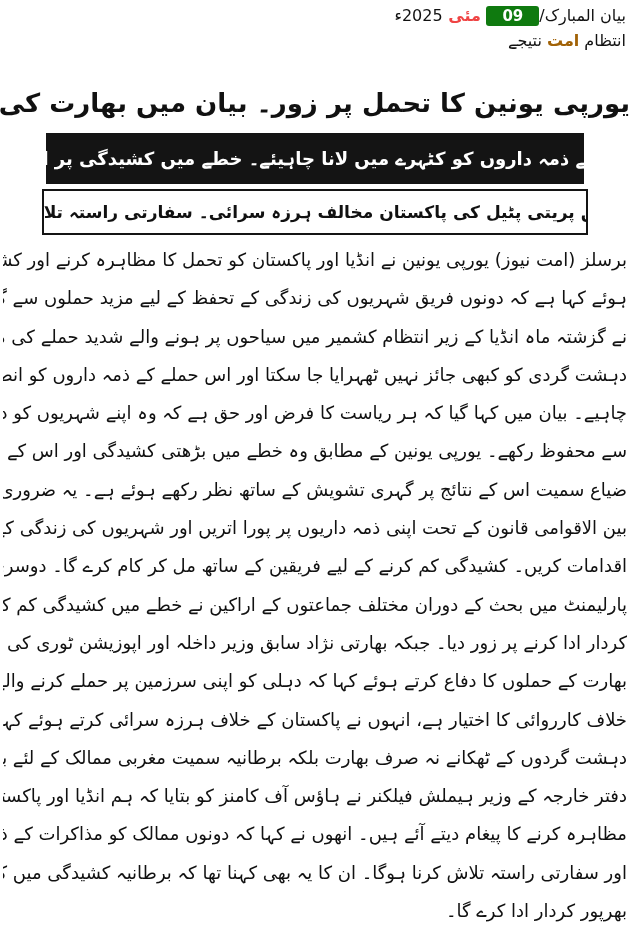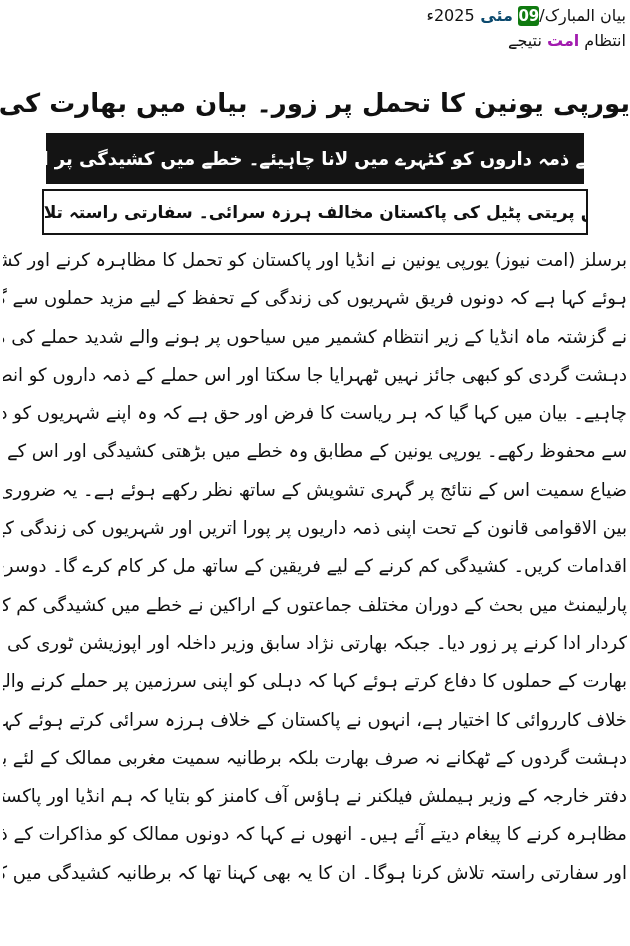--- a/index.html
+++ b/index.html
@@ -9,21 +9,21 @@
     font-family:"DejaVu Sans","Liberation Sans",sans-serif;color:#111;
   }
   
   .masthead{
     position:absolute;top:3px;right:4px;text-align:right;direction:rtl;
     font-size:16px;line-height:25px;white-space:nowrap;
   }
   .masthead .row{display:block;}
   .day-badge{
     display:inline-block;background:var(--badge,#0f7a0f);color:#fff;
-    font-weight:bold;padding:0 0;border-radius:3px;font-size:15px;line-height:20px;
+    font-weight:bold;padding:0 16px;border-radius:3px;font-size:15px;line-height:20px;
   }
   .month{font-weight:bold;}
   .paper-name{font-weight:bold;}
   
   .headline{
     position:absolute;top:76px;left:0;right:0;height:54px;
     text-align:center;font-size:26px;font-weight:bold;white-space:nowrap;
     overflow:hidden;line-height:54px;direction:rtl;
   }
   
@@ -49,22 +49,22 @@
     text-align:justify;text-align-last:justify;overflow:hidden;white-space:nowrap;
   }
   .body-line.last{text-align-last:right;}
 </style>
 </head>
 <body>
 
 <div id="page">
 
   <div class="masthead">
-    <span class="row"><span>بیان المبارک/</span><span class="day-badge" style="background: rgb(15, 122, 15);">09</span><span class="month" style="color: #0c4a6e;"> مئی </span><span>2025ء</span></span>
-    <span class="row"><span>انتظام </span><span class="paper-name" style="color: #a21caf;">امت</span><span> نتیجے</span></span>
+    <span class="row"><span>بیان المبارک/</span><span class="day-badge" style="background: rgb(15, 122, 15);">09</span><span class="month" style="color: #ef4444;"> مئی </span><span>2025ء</span></span>
+    <span class="row"><span>انتظام </span><span class="paper-name" style="color: #a16207;">امت</span><span> نتیجے</span></span>
   </div>
 
   <div class="headline">یورپی یونین کا تحمل پر زور۔ بیان میں بھارت کی طرف جھکاو</div>
 
   <div class="bar-black" style="background: rgb(20, 20, 20);">پہلگام حملے کے ذمہ داروں کو کٹہرے میں لانا چاہیئے۔ خطے میں کشیدگی پر اظہار تشویش</div>
 
   <div class="bar-boxed">برطانوی پارلیمان میں پریتی پٹیل کی پاکستان مخالف ہرزہ سرائی۔ سفارتی راستہ تلاش کرنا ہوگا، حکومت</div>
 
   <div class="article-body">
     <div class="body-line">برسلز (امت نیوز) یورپی یونین نے انڈیا اور پاکستان کو تحمل کا مظاہرہ کرنے اور کشیدگی کم کرنے پر زور دیتے</div>
@@ -77,15 +77,16 @@
     <div class="body-line">بین الاقوامی قانون کے تحت اپنی ذمہ داریوں پر پورا اتریں اور شہریوں کی زندگی کے تحفظ کے لیے ہر ممکن</div>
     <div class="body-line">اقدامات کریں۔ کشیدگی کم کرنے کے لیے فریقین کے ساتھ مل کر کام کرے گا۔ دوسری جانب برطانوی</div>
     <div class="body-line">پارلیمنٹ میں بحث کے دوران مختلف جماعتوں کے اراکین نے خطے میں کشیدگی کم کرنے کے لیے برطانیہ کو</div>
     <div class="body-line">کردار ادا کرنے پر زور دیا۔ جبکہ بھارتی نژاد سابق وزیر داخلہ اور اپوزیشن ٹوری کی رکن پریتی پٹیل نے</div>
     <div class="body-line">بھارت کے حملوں کا دفاع کرتے ہوئے کہا کہ دہلی کو اپنی سرزمین پر حملے کرنے والے دہشت گردوں کے</div>
     <div class="body-line">خلاف کارروائی کا اختیار ہے، انہوں نے پاکستان کے خلاف ہرزہ سرائی کرتے ہوئے کہا کہ وہاں موجود</div>
     <div class="body-line">دہشت گردوں کے ٹھکانے نہ صرف بھارت بلکہ برطانیہ سمیت مغربی ممالک کے لئے بھی خطرہ ہیں، برطانوی</div>
     <div class="body-line">دفتر خارجہ کے وزیر ہیملش فیلکنر نے ہاؤس آف کامنز کو بتایا کہ ہم انڈیا اور پاکستان دونوں کو مسلسل تحمل کا</div>
     <div class="body-line">مظاہرہ کرنے کا پیغام دیتے آئے ہیں۔ انھوں نے کہا کہ دونوں ممالک کو مذاکرات کے ذریعے ایک فوری</div>
     <div class="body-line">اور سفارتی راستہ تلاش کرنا ہوگا۔ ان کا یہ بھی کہنا تھا کہ برطانیہ کشیدگی میں کمی اور سفارتی کوششوں کے لیے اپنا</div>
+    <div class="body-line last">بھرپور کردار ادا کرے گا۔</div>
   </div>
 
 </div>
 
 </body></html>

